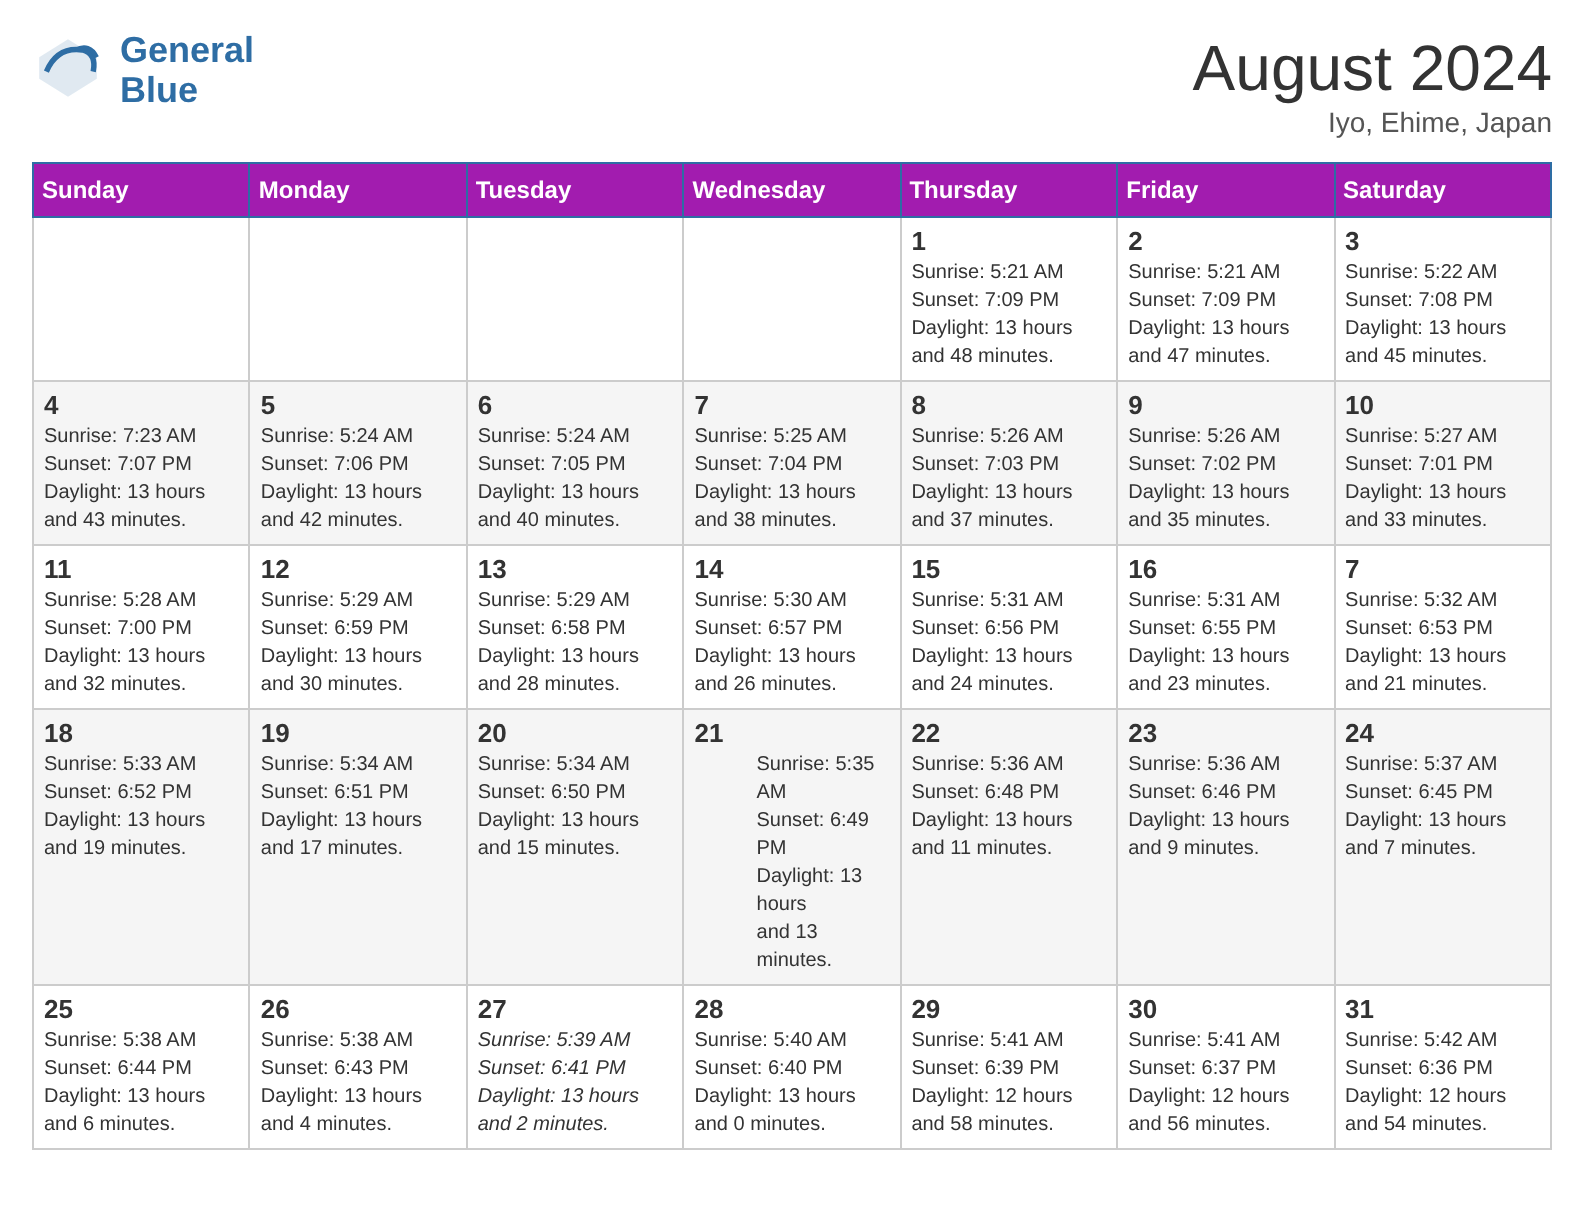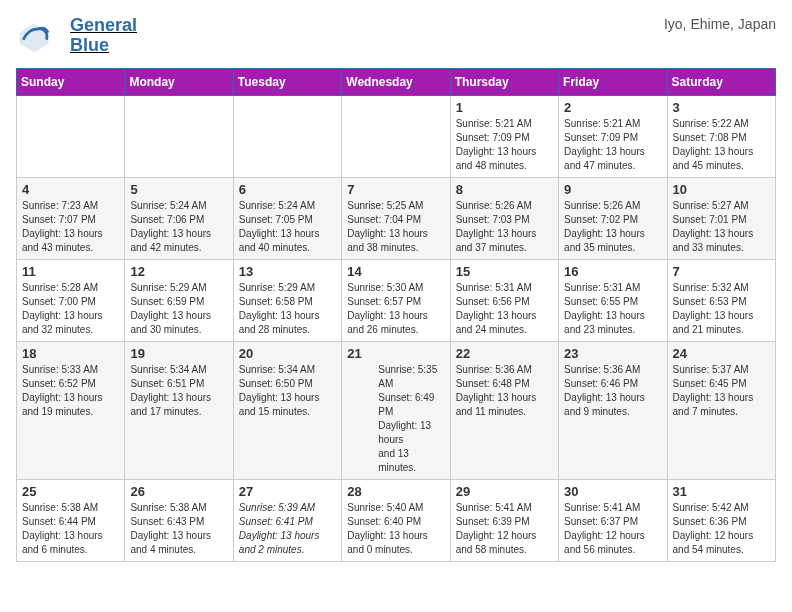--- a/index.html
+++ b/index.html
@@ -11,23 +11,22 @@
       padding: 16px;
     }
     .header {
       display: flex;
       justify-content: space-between;
       align-items: flex-start;
       margin-bottom: 12px;
     }
     .logo {
       display: flex;
-      align-items: flex-end;
-      gap: 18px;
-      text-decoration: underline;
+      align-items: flex-start;
+      gap: 8px;
     }
     .logo-text {
       font-size: 18px;
       font-weight: bold;
       color: #333;
       line-height: 1.1;
     }
     .logo-text span {
       color: #2e6da4;
     }
@@ -101,20 +100,21 @@
       <polygon points="20,4 36,14 36,26 20,36 4,26 4,14" fill="#2e6da4" opacity="0.15"></polygon>
       <path d="M8,22 Q14,8 28,10 Q36,12 34,22" fill="none" stroke="#2e6da4" stroke-width="3"></path>
       <path d="M24,10 Q32,6 36,14" fill="none" stroke="#2e6da4" stroke-width="2.5"></path>
     </svg>
     <div class="logo-text">
       <div><span>General</span></div>
       <div style="color:#2e6da4;">Blue</div>
     </div>
   </div>
   <div class="title-block">
+    <div class="month-title">August 2024</div>
     <div class="location">Iyo, Ehime, Japan</div>
   </div>
 </div>
 
 <table class="calendar">
   <thead>
     <tr>
     <th>Sunday</th>
         <th>Monday</th>
         <th>Tuesday</th>

